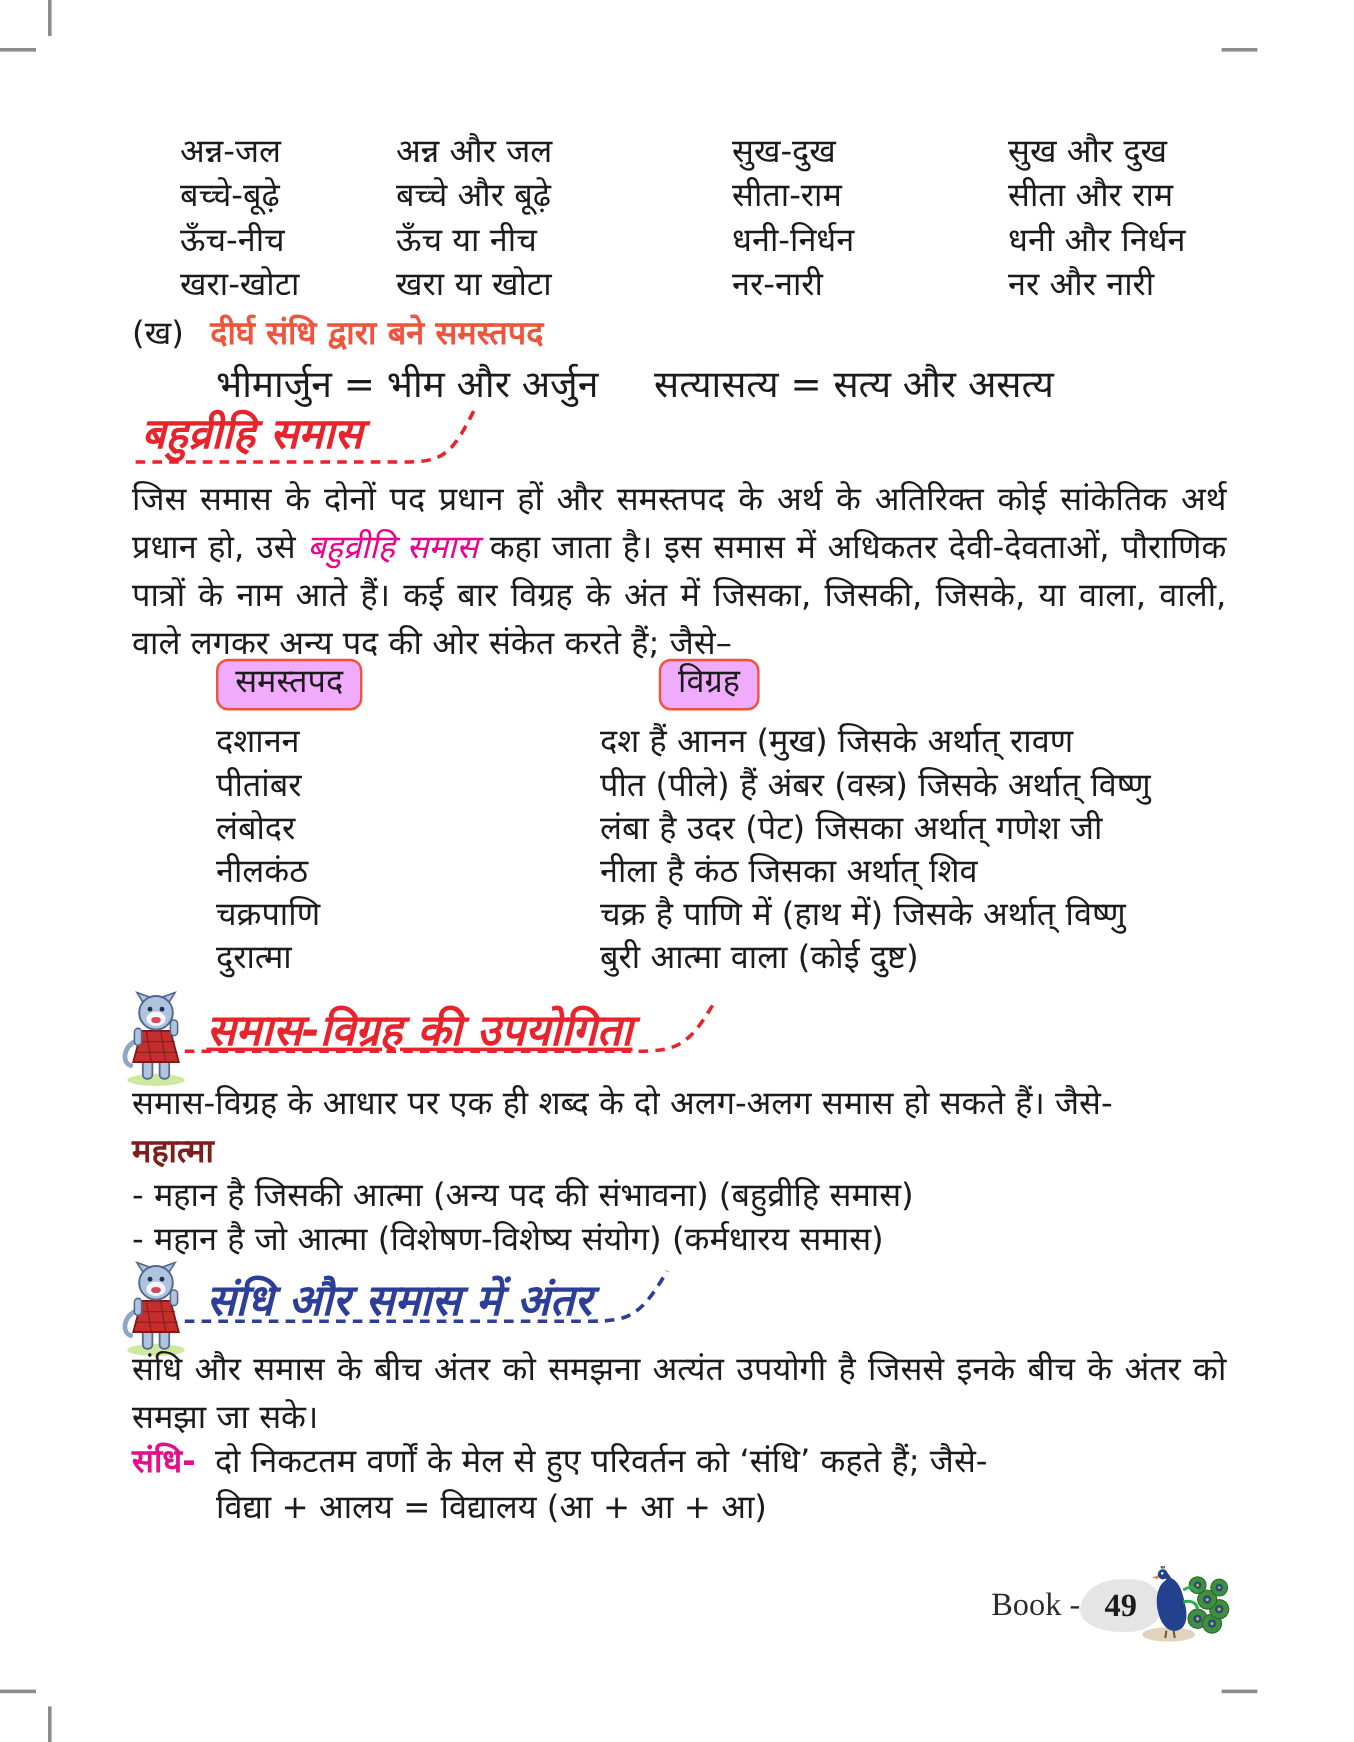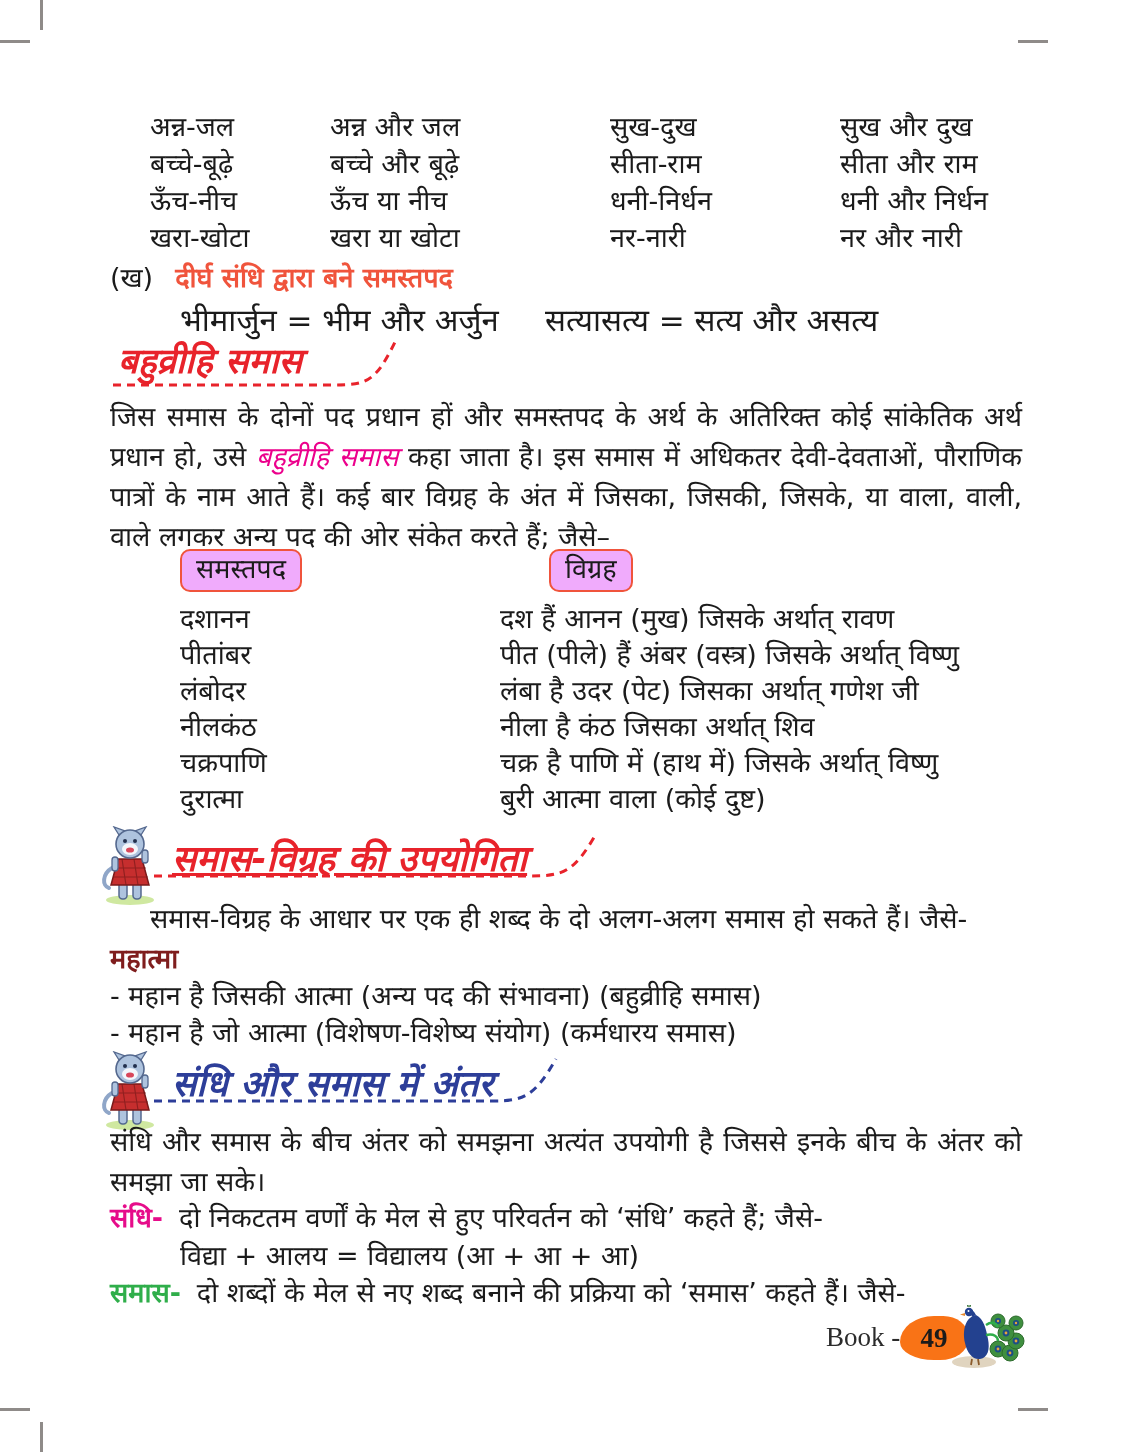--- a/index.html
+++ b/index.html
@@ -48,21 +48,21 @@
   .orange-bold { color:#7f1d1d; font-weight:bold; }
   .label-row { position:absolute; left:110px; font-size:27px; display:flex; white-space:nowrap; }
   .label-row .lbl { font-weight:bold; flex:none; }
   .pink-lbl { color:#e60c8a; }
   .green-lbl { color:#2fae4a; }
   .label-row .txt { margin-left:16px; }
   
   .footer-book { position:absolute; left:826px; top:1322px; font-family:"Liberation Serif", serif; font-size:27px; color:#2b2b2b; }
   .page-badge {
     position:absolute; left:900px; top:1316px; width:68px; height:44px;
-    background:#f97316; border-radius:55% 40% 45% 55% / 65% 50% 50% 45%;
+    background:#e5e5e5; border-radius:55% 40% 45% 55% / 65% 50% 50% 45%;
     display:flex; align-items:center; justify-content:center;
     font-family:"Liberation Serif", serif; font-size:27px; font-weight:bold; color:#1b1b1b;
   }
   .peacock { position:absolute; left:946px; top:1305px; width:80px; height:64px; }
 </style>
 </head>
 <body>
 
 <div class="page">
 
@@ -154,21 +154,21 @@
     <ellipse cx="30" cy="23" rx="8" ry="6" fill="#f3f6fb"></ellipse>
     <circle cx="25" cy="15" r="2" fill="#22304d"></circle>
     <circle cx="35" cy="15" r="2" fill="#22304d"></circle>
     <ellipse cx="30" cy="24" rx="4" ry="2.6" fill="#d8475a"></ellipse>
   </svg>
   <div class="cat-heading red-h" style="left:172px;top:833px;">समास-विग्रह की उपयोगिता</div>
   <svg class="swoosh" style="left:152px;top:826px;" width="460" height="58" viewBox="0 0 460 58">
     <path d="M2 50 L378 50 C412 50 422 46 444 8" fill="none" stroke="#e8232b" stroke-width="3" stroke-dasharray="8 6"></path>
   </svg>
 
-  <div class="line27" style="top:899px;margin-left:40px;">समास-विग्रह के आधार पर एक ही शब्द के दो अलग-अलग समास हो सकते हैं। जैसे-</div>
+  <div class="line27" style="top:899px;">समास-विग्रह के आधार पर एक ही शब्द के दो अलग-अलग समास हो सकते हैं। जैसे-</div>
   <div class="line27 orange-bold" style="top:939px;">महात्मा</div>
   <div class="line27" style="top:976px;">- महान है जिसकी आत्मा (अन्य पद की संभावना) (बहुव्रीहि समास)</div>
   <div class="line27" style="top:1013px;">- महान है जो आत्मा (विशेषण-विशेष्य संयोग) (कर्मधारय समास)</div>
 
   <svg class="cat-icon" style="left:100px;top:1051px;" viewBox="0 0 60 80">
     <ellipse cx="30" cy="74" rx="24" ry="5" fill="#cfe8a0"></ellipse>
     <path d="M12 42 C2 48 2 60 9 62" stroke="#8fa6c8" stroke-width="4" fill="none" stroke-linecap="round"></path>
     <rect x="19" y="56" width="8" height="17" rx="3.5" fill="#aec3de" stroke="#54688e" stroke-width="1.5"></rect>
     <rect x="33" y="56" width="8" height="17" rx="3.5" fill="#aec3de" stroke="#54688e" stroke-width="1.5"></rect>
     <path d="M18 33 L42 33 L49 59 L11 59 Z" fill="#c62e2e" stroke="#7a1a1a" stroke-width="1.5"></path>
@@ -187,24 +187,20 @@
   <svg class="swoosh" style="left:152px;top:1051px;" width="420" height="58" viewBox="0 0 420 58">
     <path d="M2 50 L340 50 C372 50 382 46 404 8" fill="none" stroke="#2d3e99" stroke-width="3" stroke-dasharray="8 6"></path>
   </svg>
 
   <p class="para" style="top:1122px;">संधि और समास के बीच अंतर को समझना अत्यंत उपयोगी है जिससे इनके बीच के अंतर को समझा जा सके।</p>
   <div class="label-row" style="top:1198px;">
     <span class="lbl pink-lbl">संधि-</span>
     <span class="txt">दो निकटतम वर्णों के मेल से हुए परिवर्तन को ‘संधि’ कहते हैं; जैसे-</span>
   </div>
   <div class="line27" style="left:180px;top:1236px;">विद्या + आलय = विद्यालय (आ + आ + आ)</div>
-  <div class="label-row" style="top:1273px;">
-    <span class="lbl green-lbl">समास-</span>
-    <span class="txt">दो शब्दों के मेल से नए शब्द बनाने की प्रक्रिया को ‘समास’ कहते हैं। जैसे-</span>
-  </div>
 
   <div class="footer-book">Book - 7</div>
   <div class="page-badge">
     <span>49</span>
   </div>
   <svg class="peacock" viewBox="0 0 80 64">
     <ellipse cx="28" cy="57" rx="22" ry="6" fill="#e0d4bf"></ellipse>
     <g>
       <circle cx="52" cy="44" r="8" fill="#3f8f3f" stroke="#2c6b2c"></circle>
       <circle cx="64" cy="48" r="8" fill="#3f8f3f" stroke="#2c6b2c"></circle>

